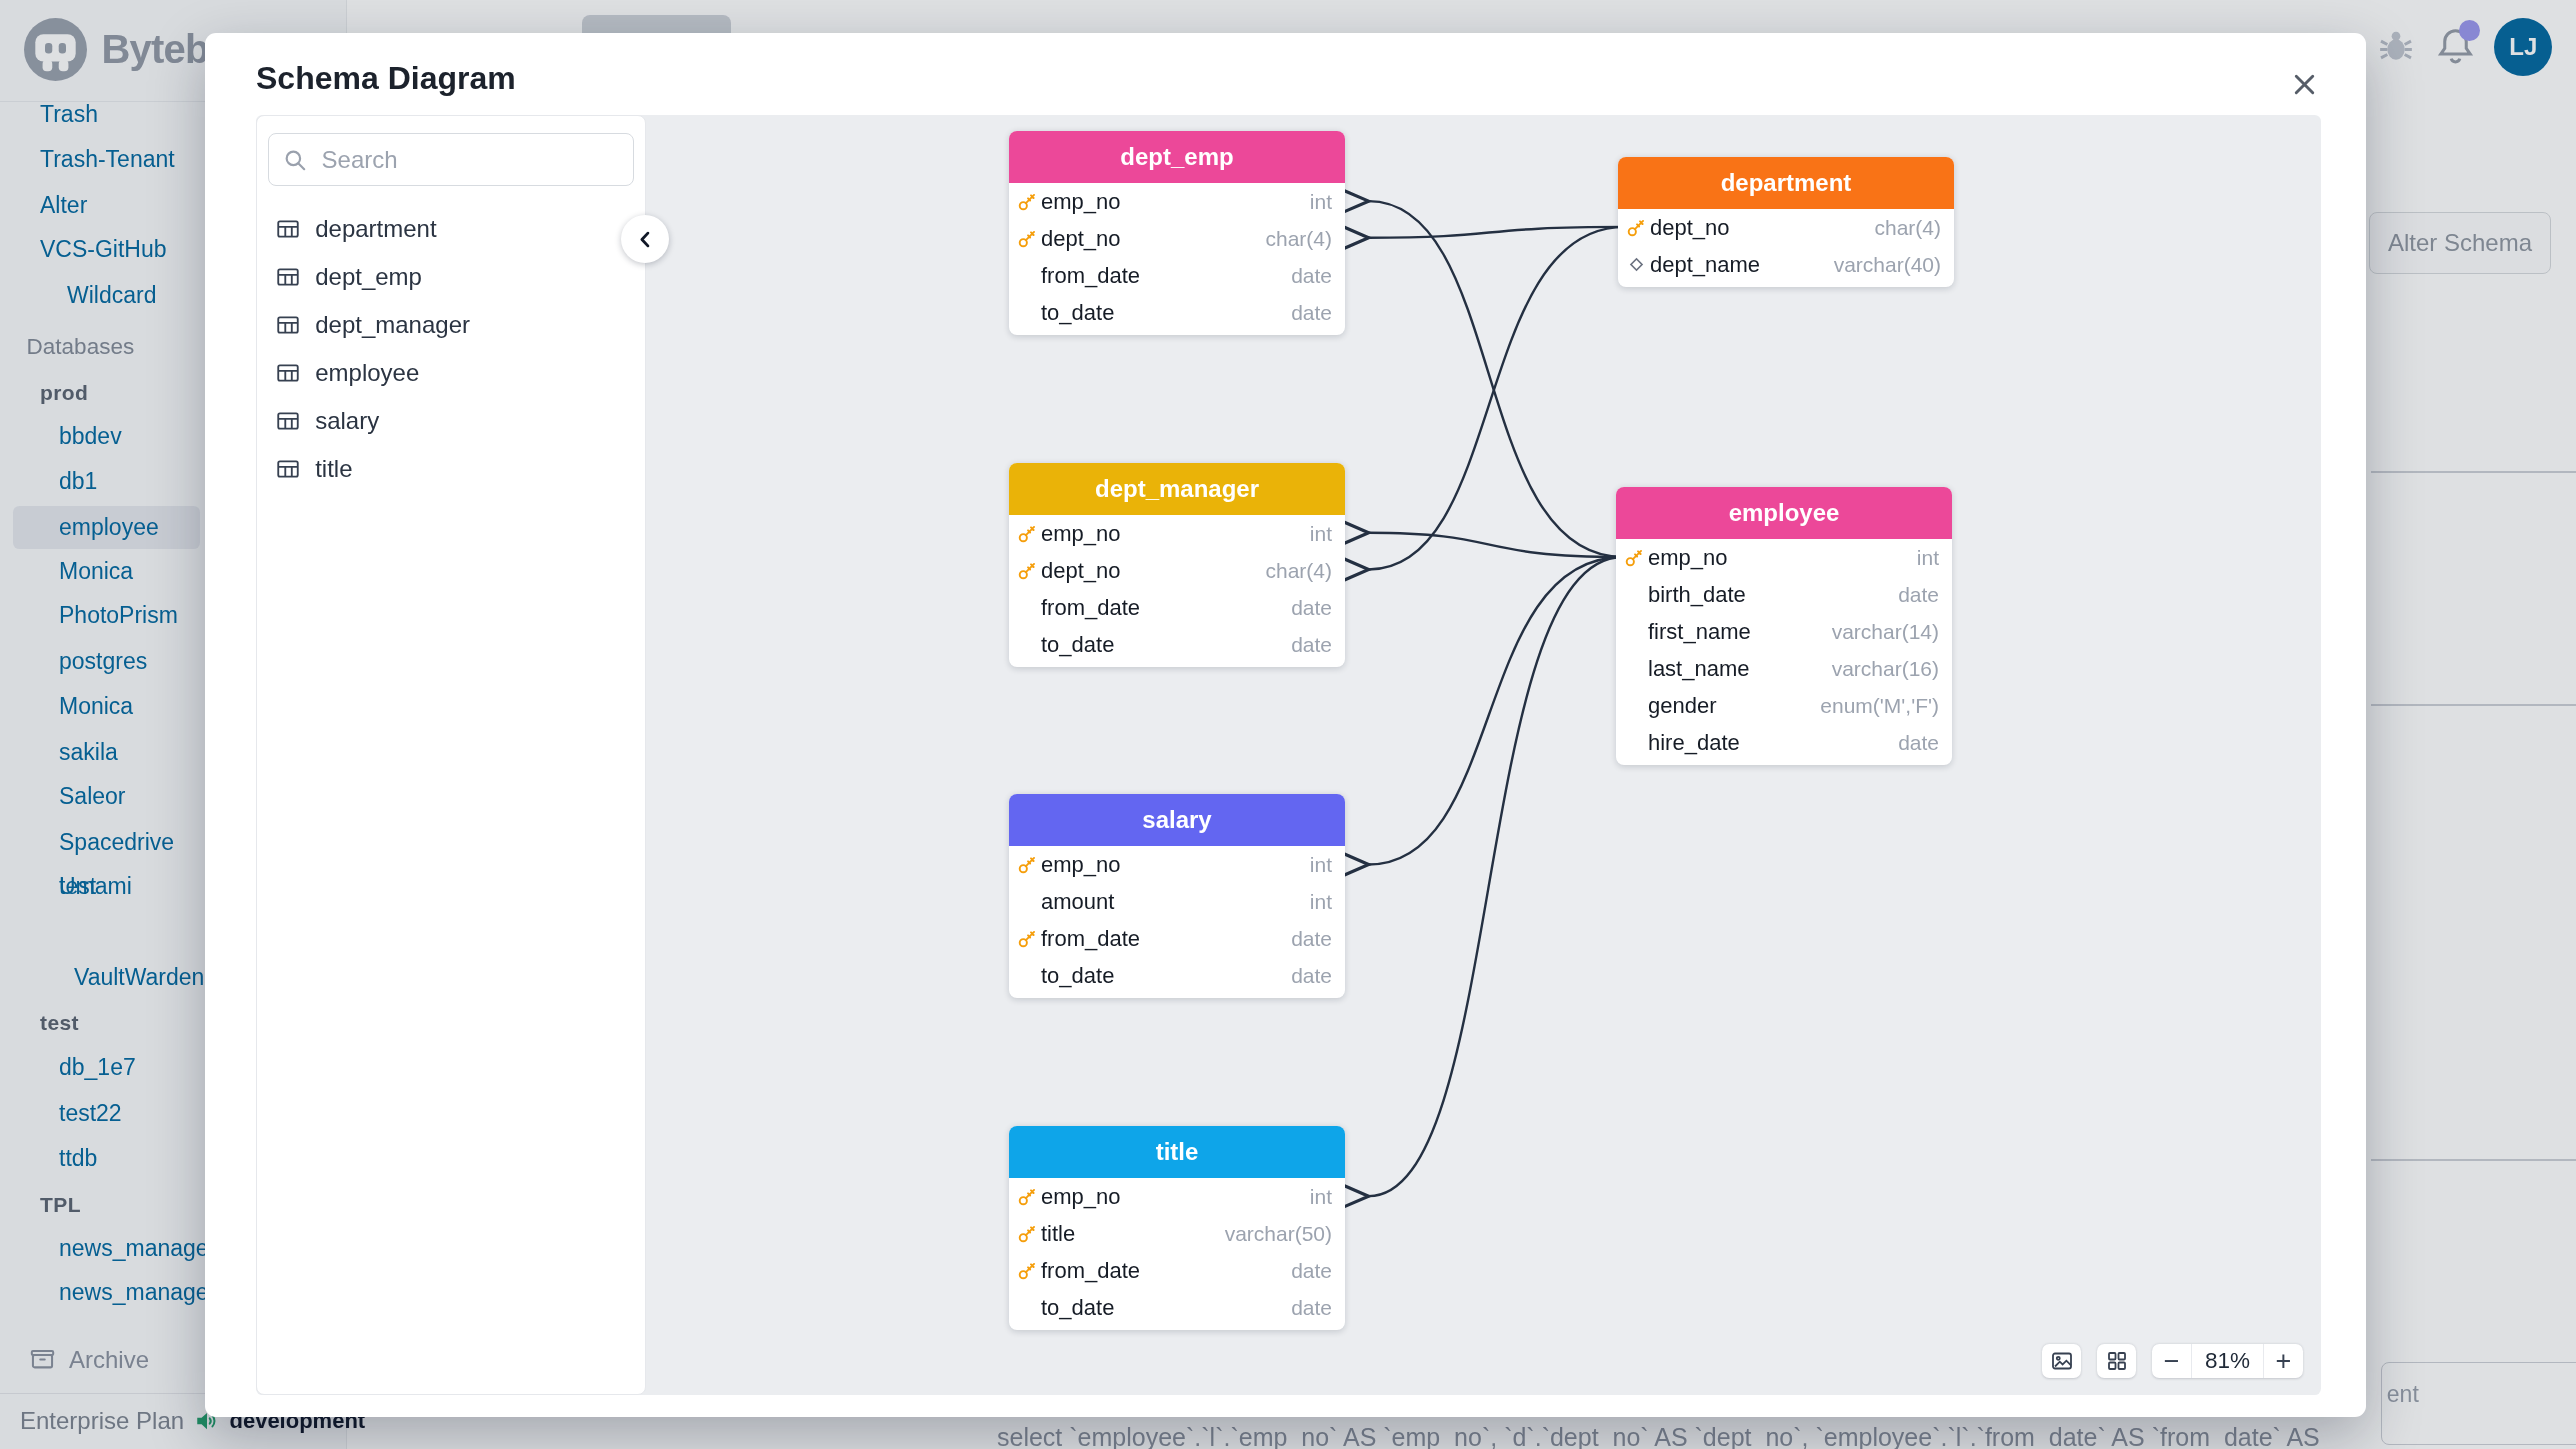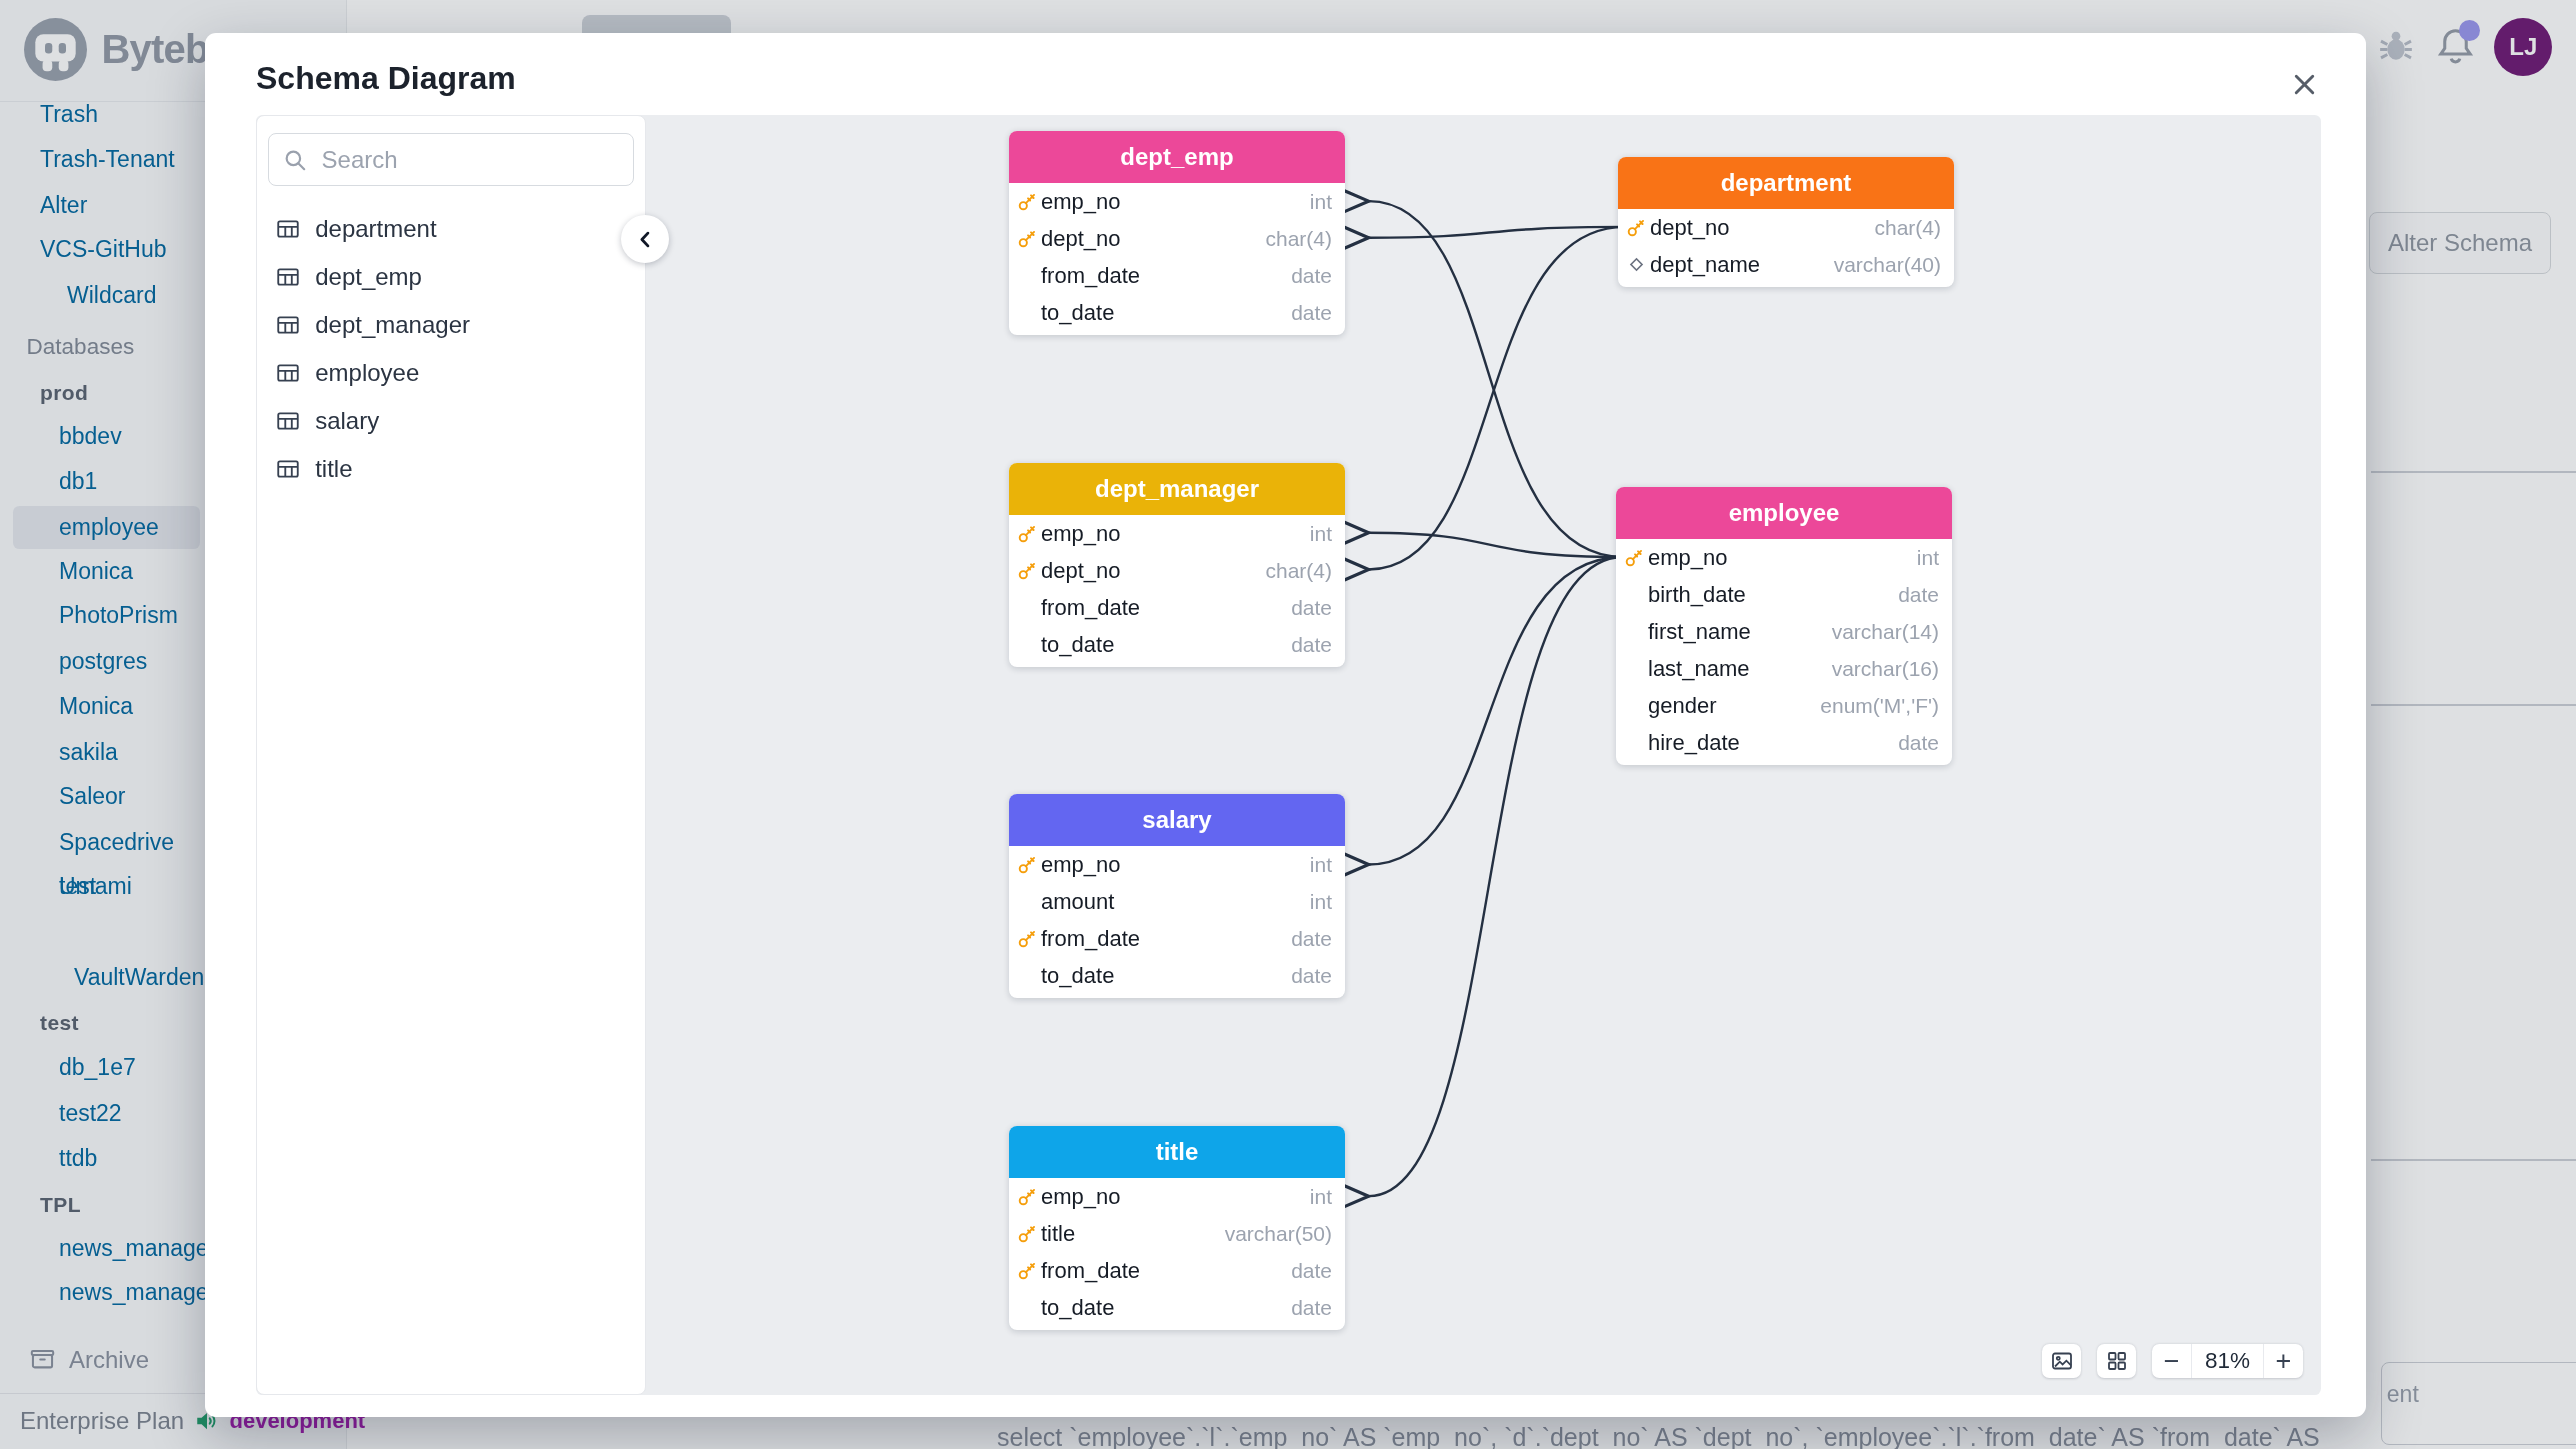--- a/index.html
+++ b/index.html
@@ -15,24 +15,24 @@
   #logo .logo-text{font-size:40px;font-weight:700;color:#939aa6;letter-spacing:-0.8px;}
   .sb-divider-top{position:absolute;left:0;top:101px;width:346px;height:0.8px;background:#e8eaee;}
   .sb-item{position:absolute;height:43px;line-height:43px;font-size:23px;color:#0369a1;white-space:nowrap;cursor:pointer;}
   .sb-head{font-size:22.5px;color:#828a97;}
   .sb-group{font-size:21px;font-weight:700;color:#5b6472;letter-spacing:0.4px;}
   .sb-db.sel{left:13px !important;padding-left:46px;width:187px;box-sizing:border-box;background:#e6e8ee;border-radius:6.4px;}
   #archive-row{position:absolute;left:29px;top:1338px;height:43px;display:flex;align-items:center;gap:13px;font-size:24px;color:#8a92a0;cursor:pointer;}
   .sb-divider-bot{position:absolute;left:0;top:1393px;width:346px;height:0.8px;background:#e3e5e9;}
   #footer{position:absolute;left:20px;top:1399px;height:43px;display:flex;align-items:center;gap:9.7px;white-space:nowrap;}
   #footer .plan{font-size:24px;color:#7c8ема;color:#7c8490;}
-  #footer .env{font-size:22px;font-weight:600;color:#a21caf;}
+  #footer .env{font-size:22px;font-weight:600;color:#0f172a;}
   #top-ghost-btn{position:absolute;left:582px;top:14.5px;width:149px;height:37px;background:#d0d4da;border-radius:8px;}
   #topbar-icons{position:absolute;left:2376px;top:17.7px;display:flex;align-items:center;gap:17.7px;}
-  #avatar{width:58px;height:58px;border-radius:50%;background:#701a75;color:#fff;font-size:24px;font-weight:700;display:flex;align-items:center;justify-content:center;}
+  #avatar{width:58px;height:58px;border-radius:50%;background:#0369a1;color:#fff;font-size:24px;font-weight:700;display:flex;align-items:center;justify-content:center;}
   #bell-wrap{position:relative;width:43px;height:48px;}
   #bell-dot{position:absolute;right:-3.2px;top:-3.2px;width:21px;height:21px;border-radius:50%;background:#9b97ee;}
   #alter-btn{position:absolute;left:2369px;top:212px;width:180px;height:60px;border:1.6px solid #d7dade;border-radius:8px;background:#fcfcfd;color:#8f96a1;font-size:24px;display:flex;align-items:center;justify-content:center;white-space:nowrap;overflow:hidden;}
   .bg-line{position:absolute;left:2371px;width:205px;height:1.6px;background:#ccd0d6;}
   #bg-box{position:absolute;left:2381px;top:1362px;width:209px;height:81px;border:1.6px solid #ccd0d6;border-radius:8px;}
   #bg-box span{position:absolute;left:4.8px;top:17.7px;font-size:23px;color:#9aa1ad;}
   #sql-line{position:absolute;left:997px;top:1423px;width:1530px;height:26px;overflow:hidden;font-size:25px;color:#8b929e;white-space:nowrap;}
   
   #overlay{position:absolute;inset:0;background:rgba(30,39,54,0.145);z-index:5;}
   

